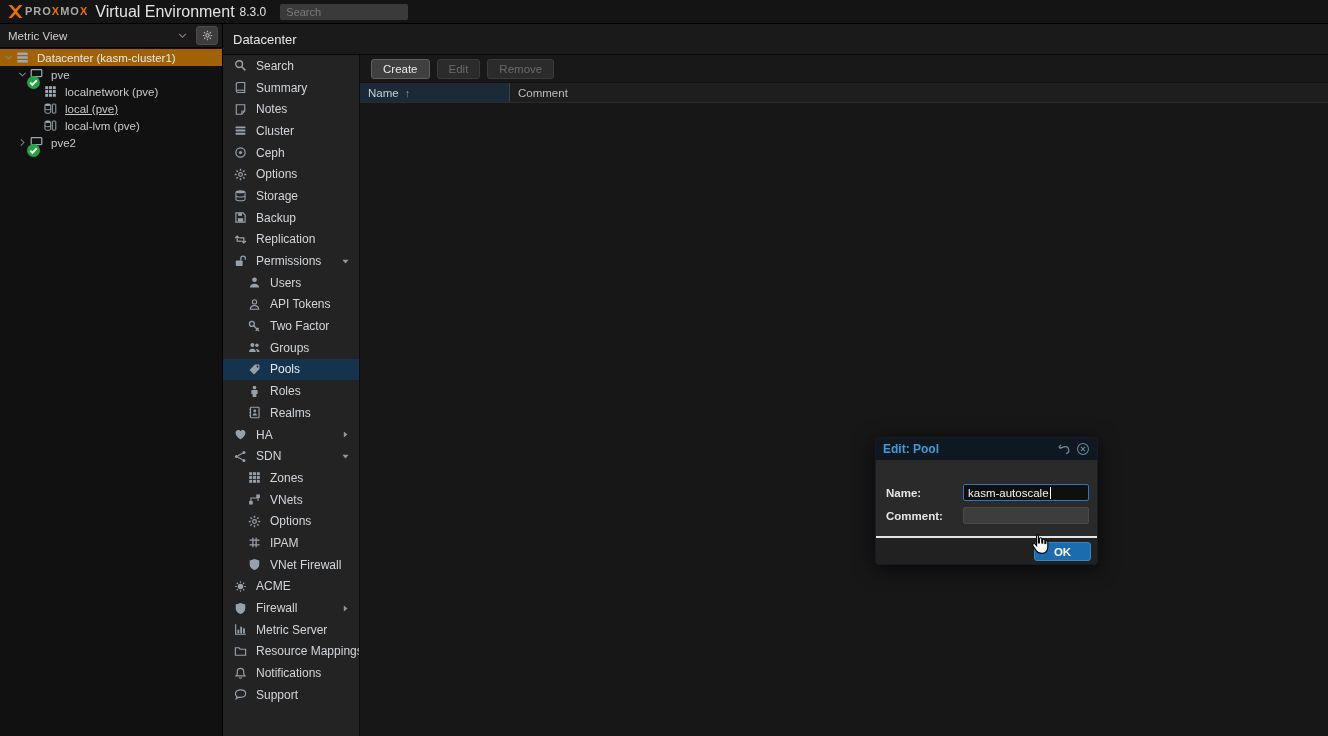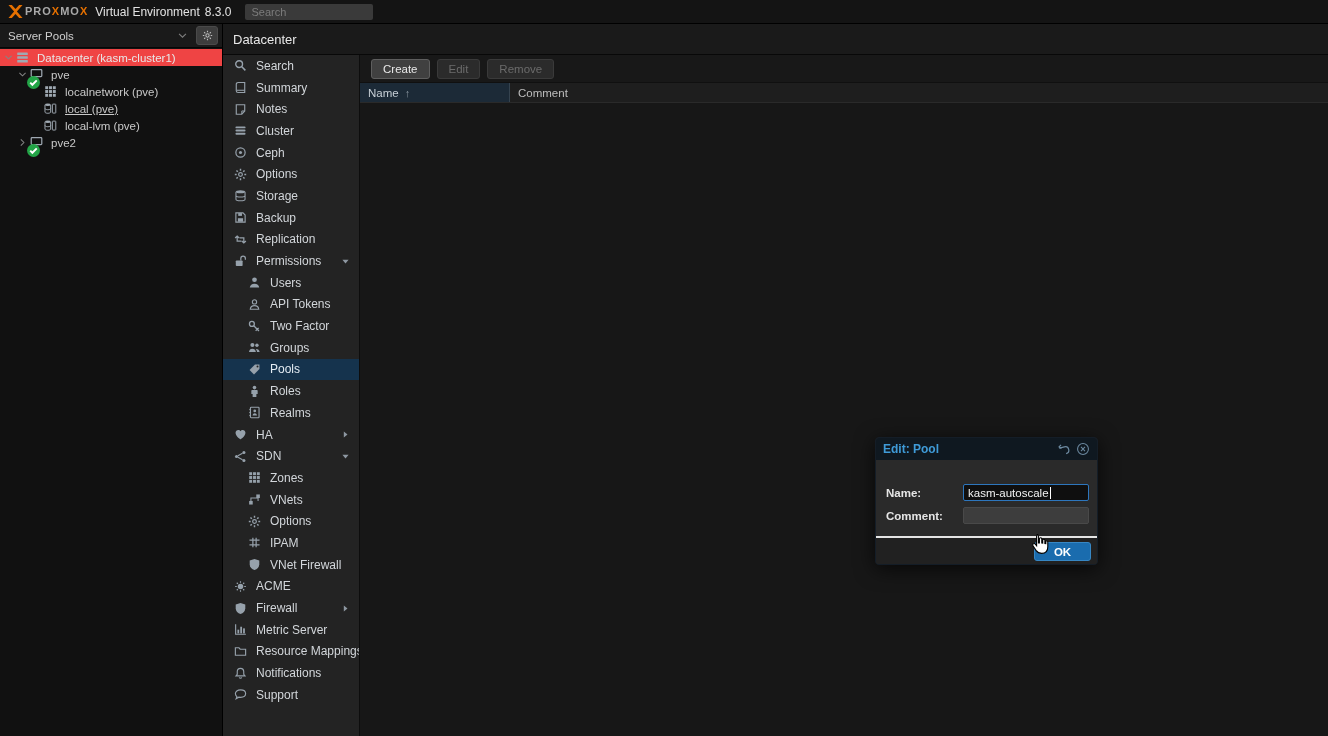--- a/index.html
+++ b/index.html
@@ -4,36 +4,36 @@
 <style>
   * { margin:0; padding:0; box-sizing:border-box; }
   html,body { width:1328px; height:736px; overflow:hidden; }
   body { position:relative; background:#191919; font-family:"Liberation Sans",sans-serif; -webkit-font-smoothing:antialiased; }
 
   
   .topbar { position:absolute; left:0; top:0; right:0; height:24px; background:#141414; border-bottom:1px solid #000; display:flex; align-items:center; padding:0 8px; z-index:5; }
   .logo-x { width:15px; height:15px; margin-right:2px; flex:none; }
   .brand-letters { font-size:11px; font-weight:bold; letter-spacing:1px; color:#a9a9a9; line-height:1; }
   .brand-letters .ox { color:#e57000; }
-  .product { color:#e3e3e3; font-size:12px; margin-left:7px; }
+  .product { color:#e3e3e3; font-size:16px; margin-left:7px; }
   .version { color:#e3e3e3; font-size:12px; margin-left:5px; }
   .search-input { margin-left:14px; width:128px; height:16px; background:#3a3a3a; border:none; border-radius:2px; color:#bbb; font-size:11px; padding:0 6px; outline:none; font-family:"Liberation Sans",sans-serif; }
   .search-input::placeholder { color:#7c7c7c; }
 
   
   .subbar { position:absolute; left:0; top:24px; width:223px; height:24px; background:#1a1a1a; border-bottom:1px solid #060606; border-right:1px solid #000; display:flex; align-items:center; padding:0 4px 0 8px; z-index:4; }
   .view-select { flex:1; display:flex; align-items:center; color:#cfcfcf; font-size:11.5px; height:20px; }
   .view-chevron { width:11px; height:11px; color:#7e7e7e; margin-left:auto; margin-right:8px; }
   .gear-btn { width:22px; height:19px; background:#3d3d3d; border:1px solid #4a4a4a; border-radius:3px; display:flex; align-items:center; justify-content:center; color:#bdbdbd; }
   .gear-btn svg { width:11px; height:11px; }
 
   
   .tree { position:absolute; left:0; top:48px; width:223px; bottom:0; background:#111111; border-right:1px solid #000; padding-top:1px; }
   .tree-row { height:17px; display:flex; align-items:center; font-size:11.5px; color:#c9c9c9; white-space:nowrap; }
-  .tree-row.selected { background:#ef4444; color:#e8e8e8; }
+  .tree-row.selected { background:#a16207; color:#e8e8e8; }
   .expander { width:12px; height:11px; color:#848484; flex:none; display:flex; align-items:center; }
   .expander svg { width:9px; height:9px; }
   .tree-icon { position:relative; width:16px; height:13px; margin-right:5px; color:#9fa9b2; flex:none; display:flex; }
   .tree-icon svg { width:13px; height:13px; }
   .badge { position:absolute; left:-3px; bottom:-3px; width:8px; height:8px; }
 
   
   .right-header { position:absolute; left:223px; top:24px; right:0; height:31px; background:#1a1a1a; border-bottom:1px solid #080808; display:flex; align-items:center; padding-left:10px; color:#e8e8e8; font-size:13px; z-index:3; }
 
   
@@ -84,21 +84,21 @@
       <path d="M0.5 1l6 7-6 7h3.6L8 10.6 11.9 15h3.6l-6-7 6-7h-3.6L8 5.4 4.1 1z" fill="#e57000"></path>
     </svg>
   <span class="brand-letters" id="brand">PRO<span class="ox">X</span>MO<span class="ox">X</span></span>
   <span class="product">Virtual Environment</span>
   <span class="version">8.3.0</span>
   <input class="search-input" placeholder="Search" style="">
 </div>
 
 <div class="subbar">
   <div class="view-select">
-    <span>Server Pools</span>
+    <span>Metric View</span>
     <span class="view-chevron"><svg viewBox="0 0 16 16">
           <path d="M3 5.5l5 5 5-5" fill="none" stroke="currentColor" stroke-width="1.6"></path>
         </svg></span>
   </div>
   <div class="gear-btn">
       <svg viewBox="0 0 16 16">
         <circle cx="8" cy="8" r="2.4" fill="none" stroke="currentColor" stroke-width="1.5"></circle>
         <g stroke="currentColor" stroke-width="1.7">
           <path d="M8 1.2v2.2M8 12.6v2.2M1.2 8h2.2M12.6 8h2.2M3.2 3.2l1.6 1.6M11.2 11.2l1.6 1.6M12.8 3.2l-1.6 1.6M4.8 11.2l-1.6 1.6"></path>
         </g>

